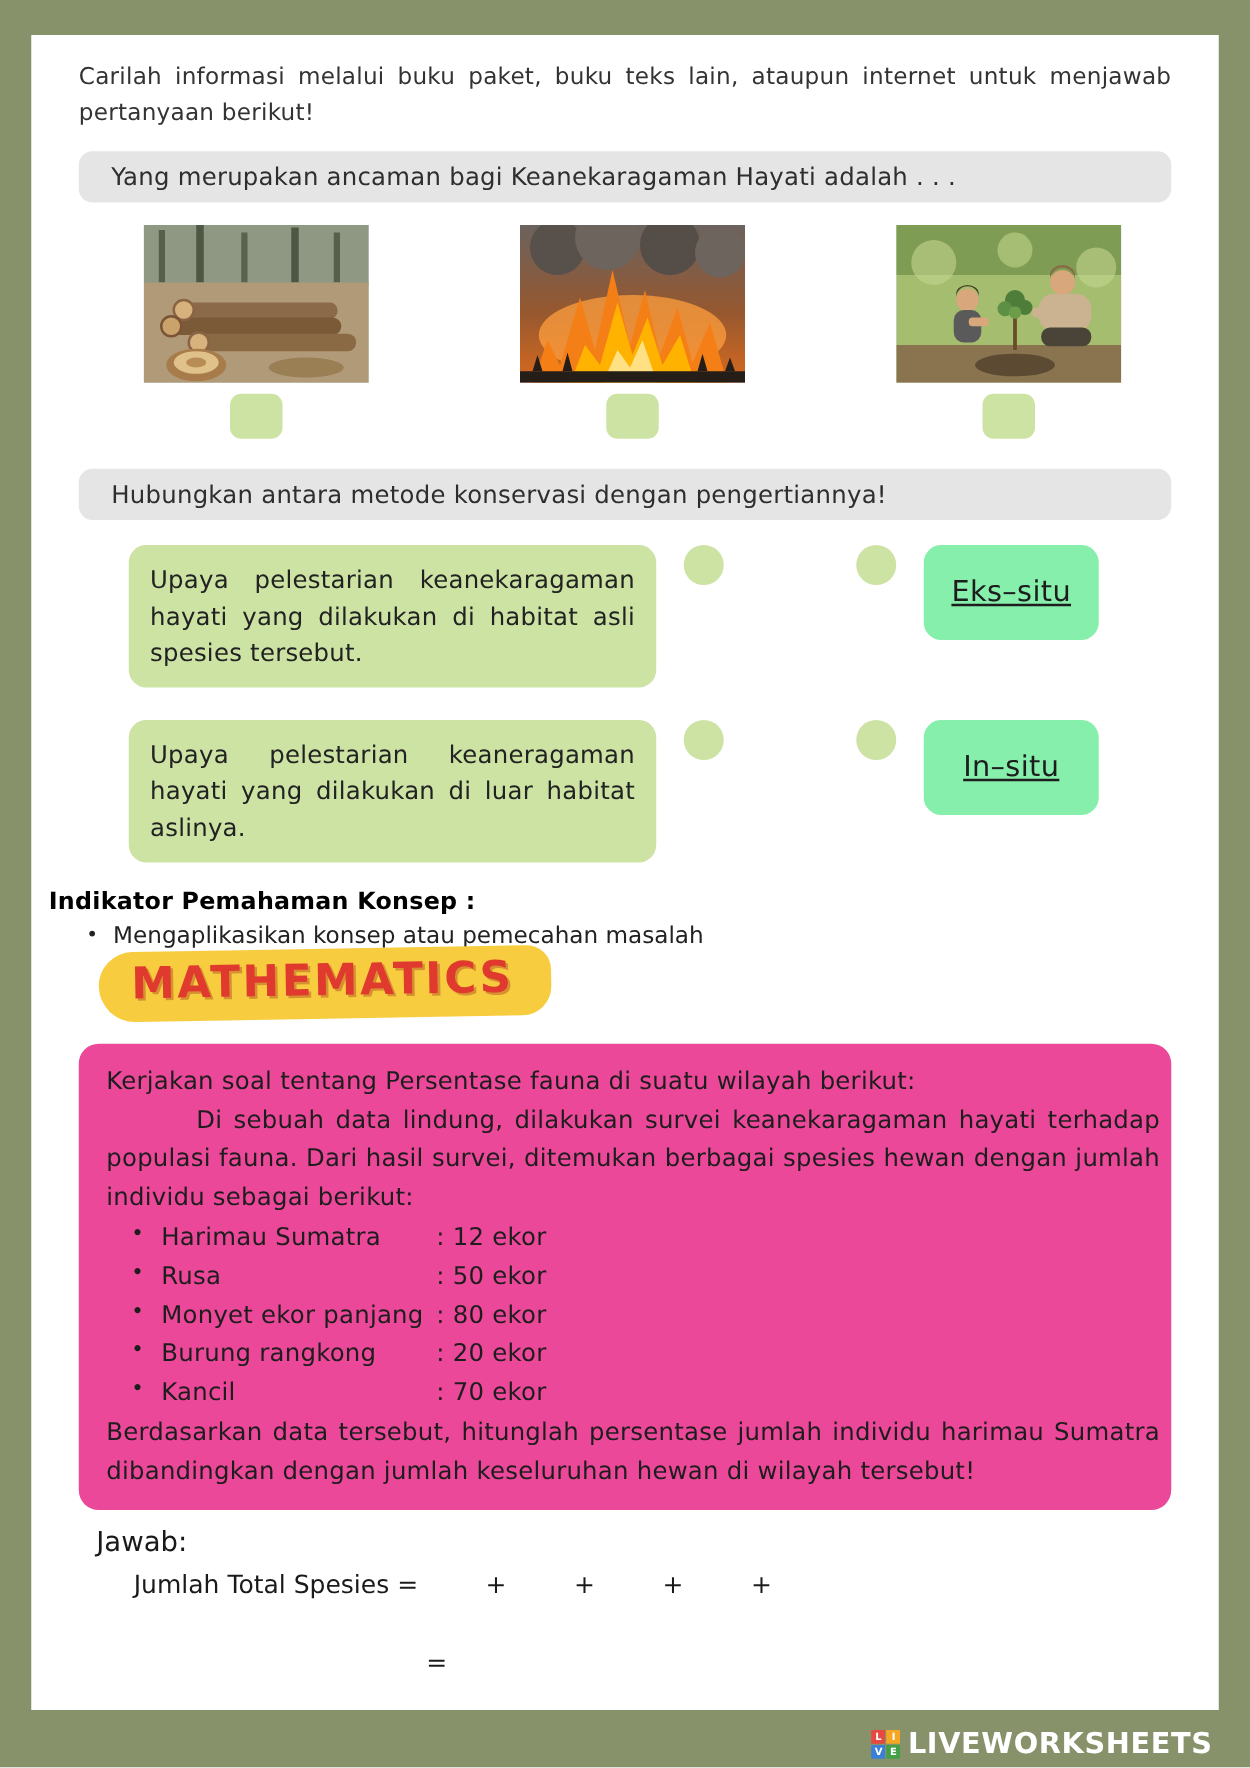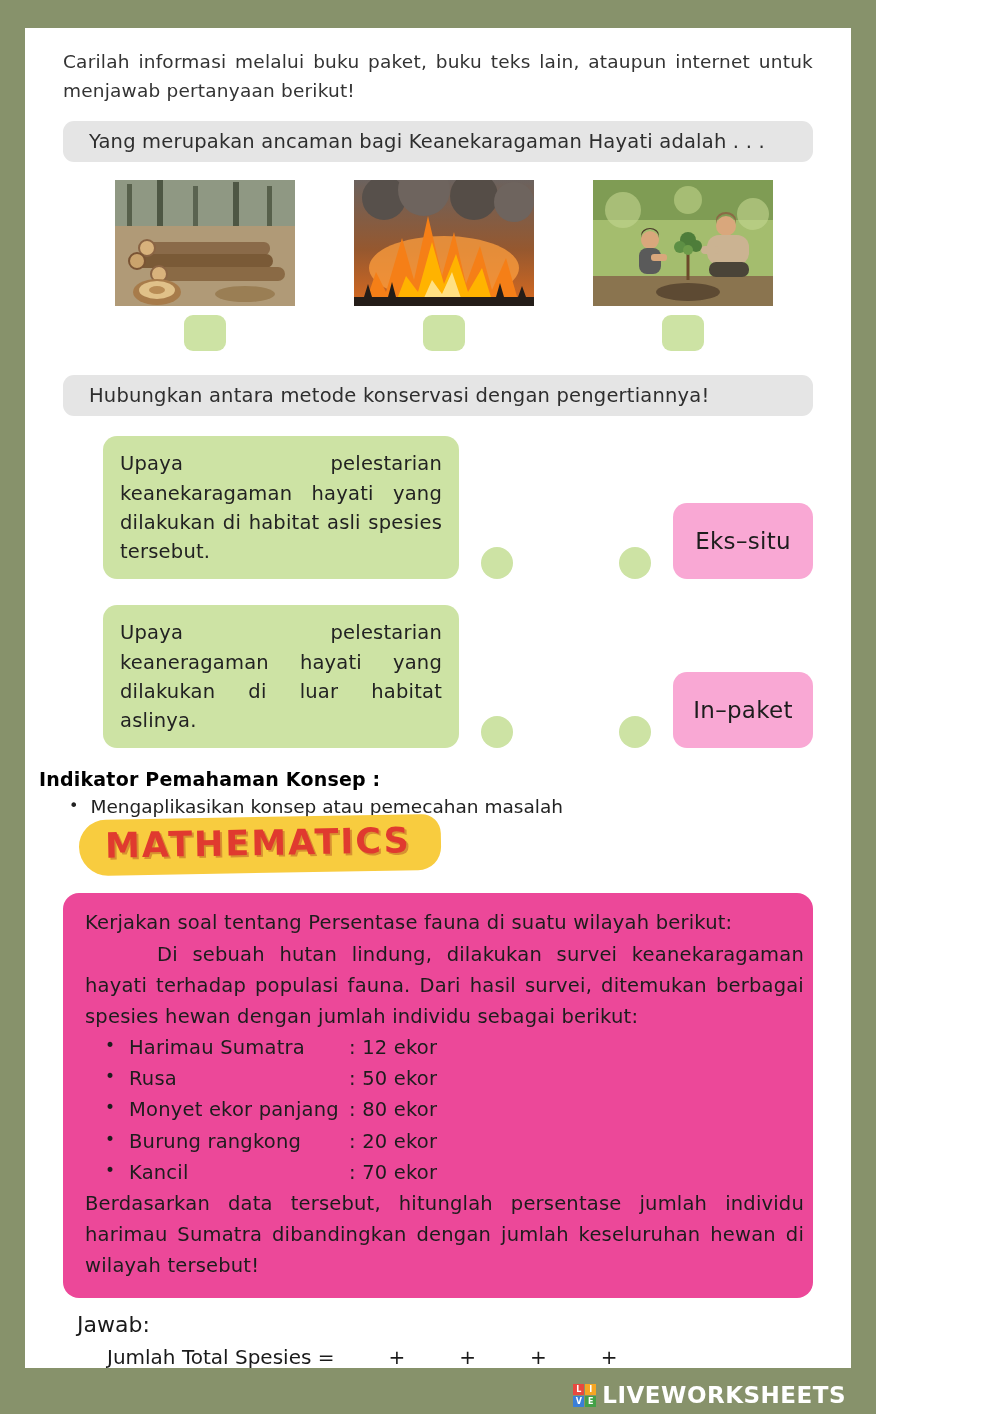--- a/index.html
+++ b/index.html
@@ -1,19 +1,19 @@
 <!DOCTYPE html>
 <html><head>
 <meta charset="utf-8">
 <style>
   * { margin:0; padding:0; box-sizing:border-box; }
   body { font-family:"DejaVu Sans","Liberation Sans",sans-serif; }
 
   .sheet{
-    width:876px; height:1414px;
+    width:1000px; height:1414px;
     background:#87926B;
     position:relative;
     overflow:hidden;
   }
   .page{
     position:absolute; top:28px; left:25px; right:25px; bottom:46px;
     background:#ffffff;
     padding:20px 38px 0 38px;
     overflow:hidden;
   }
@@ -45,42 +45,42 @@
   }
   .photo svg{ display:block; }
   .ans-box{
     margin-top:9px;
     width:42px; height:36px;
     background:#CDE3A4; border-radius:9px;
   }
 
   
   .match-row{
-    display:flex; align-items:flex-end;
+    display:flex; align-items:flex-start;
     margin-top:20px; padding-left:40px;
   }
   .match-row.second{ margin-top:26px; }
   .def-box{
     width:422px;
     background:#CDE3A4; border-radius:14px;
     padding:13px 17px;
     font-size:19.5px; line-height:1.5; color:#222;
     text-align:justify; letter-spacing:.2px;
   }
   .dot{
     width:32px; height:32px; border-radius:50%;
     background:#CDE3A4; margin-left:22px; flex:none;
   }
   .dot.far{ margin-left:106px; }
   .term-box{
     margin-left:22px; flex:none;
     width:140px; height:76px;
-    background:#f9a8d4; border-radius:14px;
+    background:#86efac; border-radius:14px;
     display:flex; align-items:center; justify-content:center;
-    font-size:23px; color:#1d1d1d; letter-spacing:.3px;
+    font-size:23px; color:#1d1d1d; letter-spacing:.3px;text-decoration:underline;
   }
 
   
   .indicator{ margin-top:20px; margin-left:-24px; }
   .indicator-title{
     font-size:19px; font-weight:800; color:#000; letter-spacing:.2px;
   }
   .indicator-item{
     margin-top:6px; margin-left:30px;
     font-size:18.5px; color:#222; display:flex; gap:12px;
@@ -251,40 +251,40 @@
       <div class="def-box">Upaya pelestarian keanekaragaman hayati yang dilakukan di habitat asli spesies tersebut.</div>
       <div class="dot"></div>
       <div class="dot far"></div>
       <div class="term-box">Eks–situ</div>
     </div>
 
     <div class="match-row second">
       <div class="def-box">Upaya pelestarian keaneragaman hayati yang dilakukan di luar habitat aslinya.</div>
       <div class="dot"></div>
       <div class="dot far"></div>
-      <div class="term-box">In–paket</div>
+      <div class="term-box">In–situ</div>
     </div>
 
     <div class="indicator">
       <div class="indicator-title">Indikator Pemahaman Konsep :</div>
       <div class="indicator-item">
         <span class="bul">•</span>
         <span>Mengaplikasikan konsep atau pemecahan masalah</span>
       </div>
     </div>
 
     <div class="math-head-wrap">
       <div class="math-head">
         <span>MATHEMATICS</span>
       </div>
     </div>
 
     <div class="problem-box">
       <p>Kerjakan soal tentang Persentase fauna di suatu wilayah berikut:</p>
-      <p class="p-indent">Di sebuah hutan lindung, dilakukan survei keanekaragaman hayati terhadap populasi fauna. Dari hasil survei, ditemukan berbagai spesies hewan dengan jumlah individu sebagai berikut:</p>
+      <p class="p-indent">Di sebuah data lindung, dilakukan survei keanekaragaman hayati terhadap populasi fauna. Dari hasil survei, ditemukan berbagai spesies hewan dengan jumlah individu sebagai berikut:</p>
 
       <div class="species-row">
         <span class="bullet">•</span>
         <span class="sp-name">Harimau Sumatra</span>
         <span class="sp-count">: 12 ekor</span>
       </div>
       <div class="species-row">
         <span class="bullet">•</span>
         <span class="sp-name">Rusa</span>
         <span class="sp-count">: 50 ekor</span>

